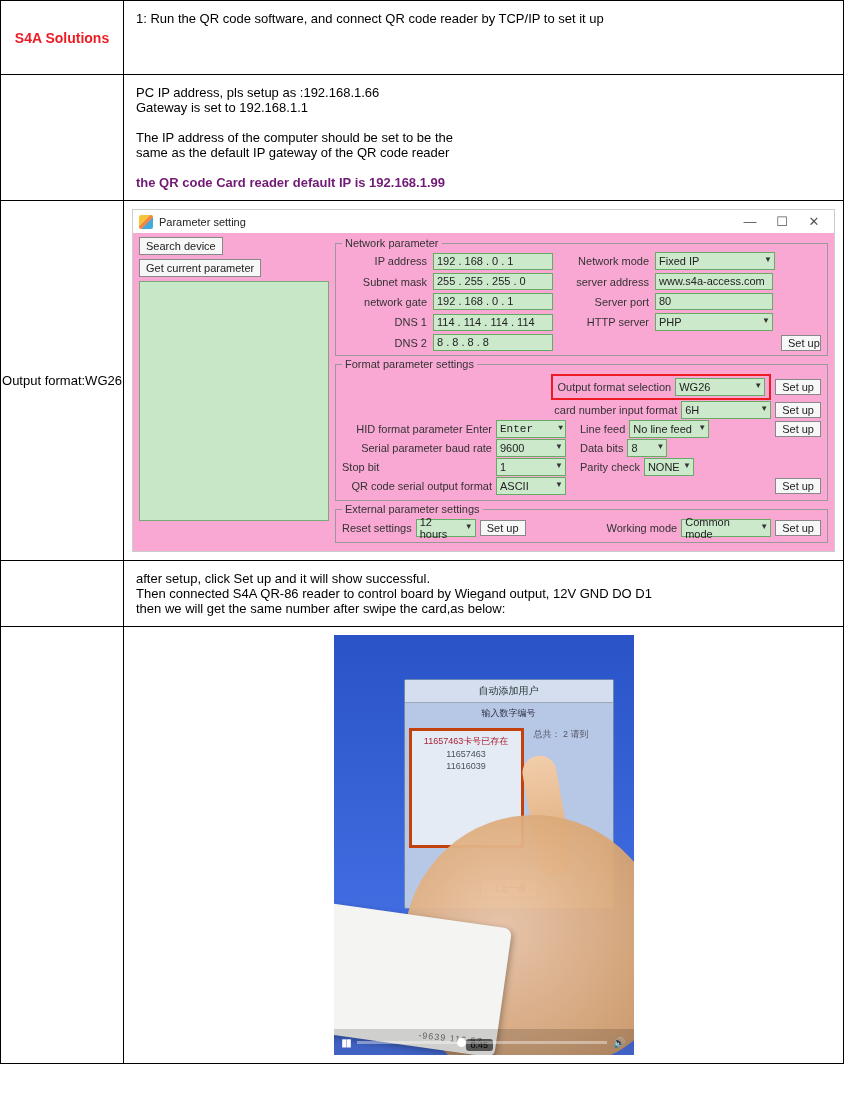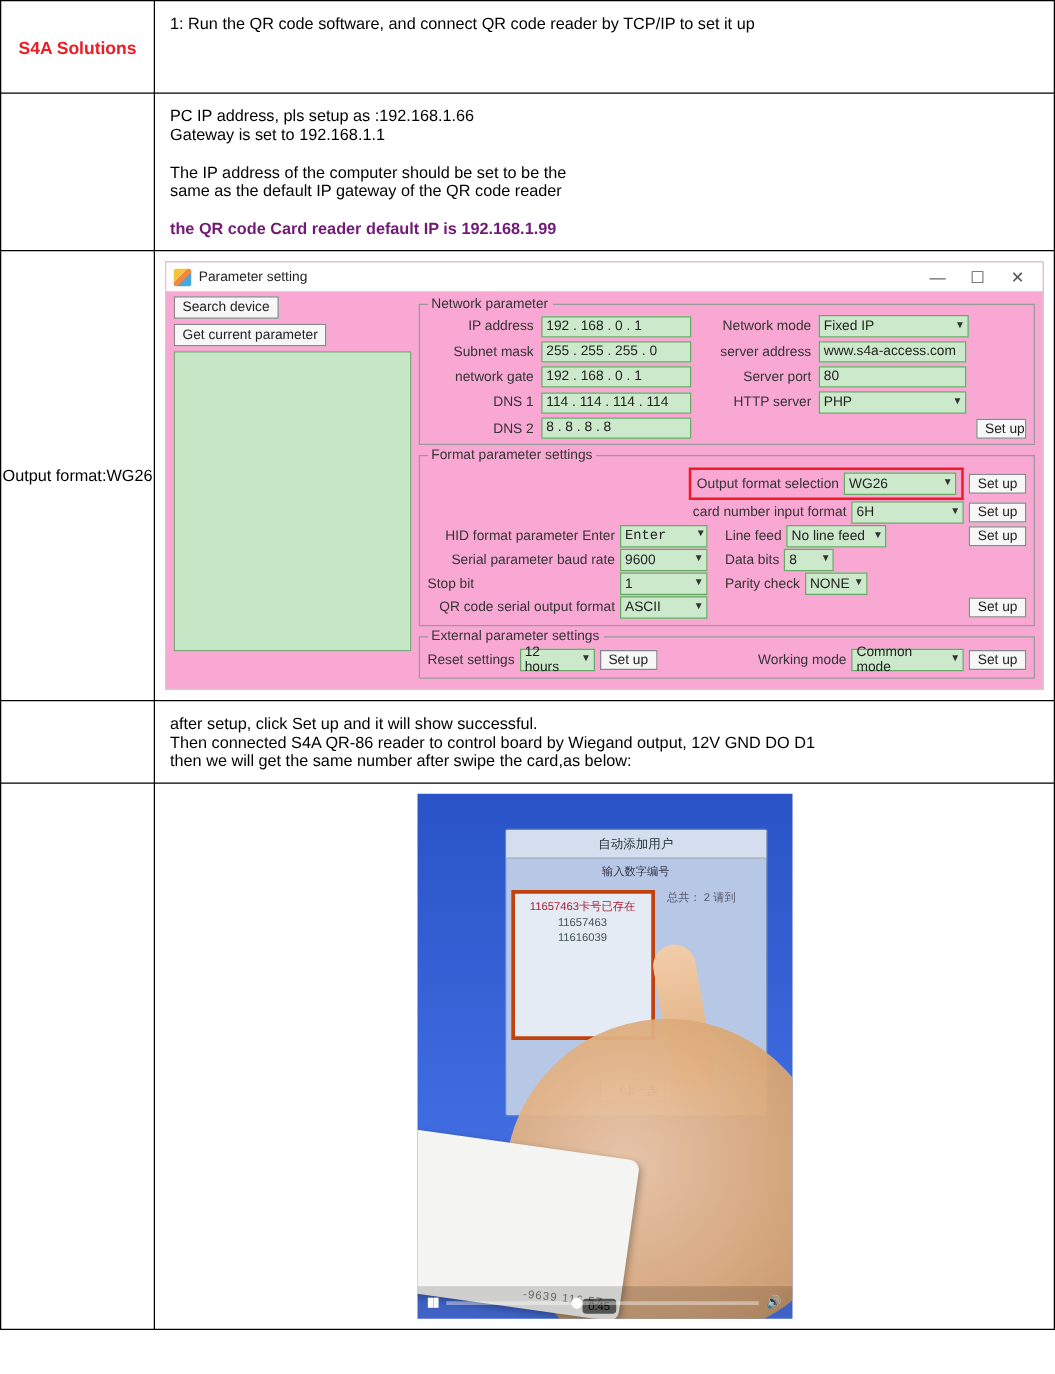--- a/index.html
+++ b/index.html
@@ -131,21 +131,21 @@
   .photo-wrap { text-align: center; padding: 8px 0; }
   .photo {
     width: 300px; height: 420px;
     margin: 0 auto;
     background: linear-gradient(180deg,#2953c7 0%,#3f6be0 60%,#4a74e6 100%);
     position: relative;
     overflow: hidden;
   }
   .phone-window {
     position: absolute;
-    top: 28px; left: 70px;
+    top: 44px; left: 70px;
     width: 210px; height: 230px;
     background: #b7c7e6;
     border: 1px solid #6c87b3;
     border-radius: 2px;
   }
   .phone-title {
     background: #d5deee;
     padding: 4px 6px;
     font-size: 10px;
     color: #233;

